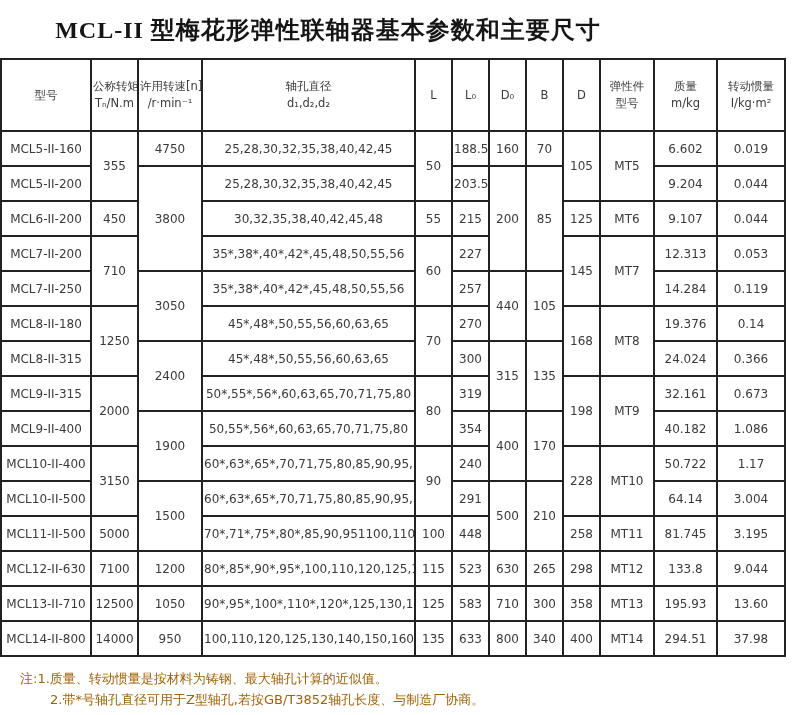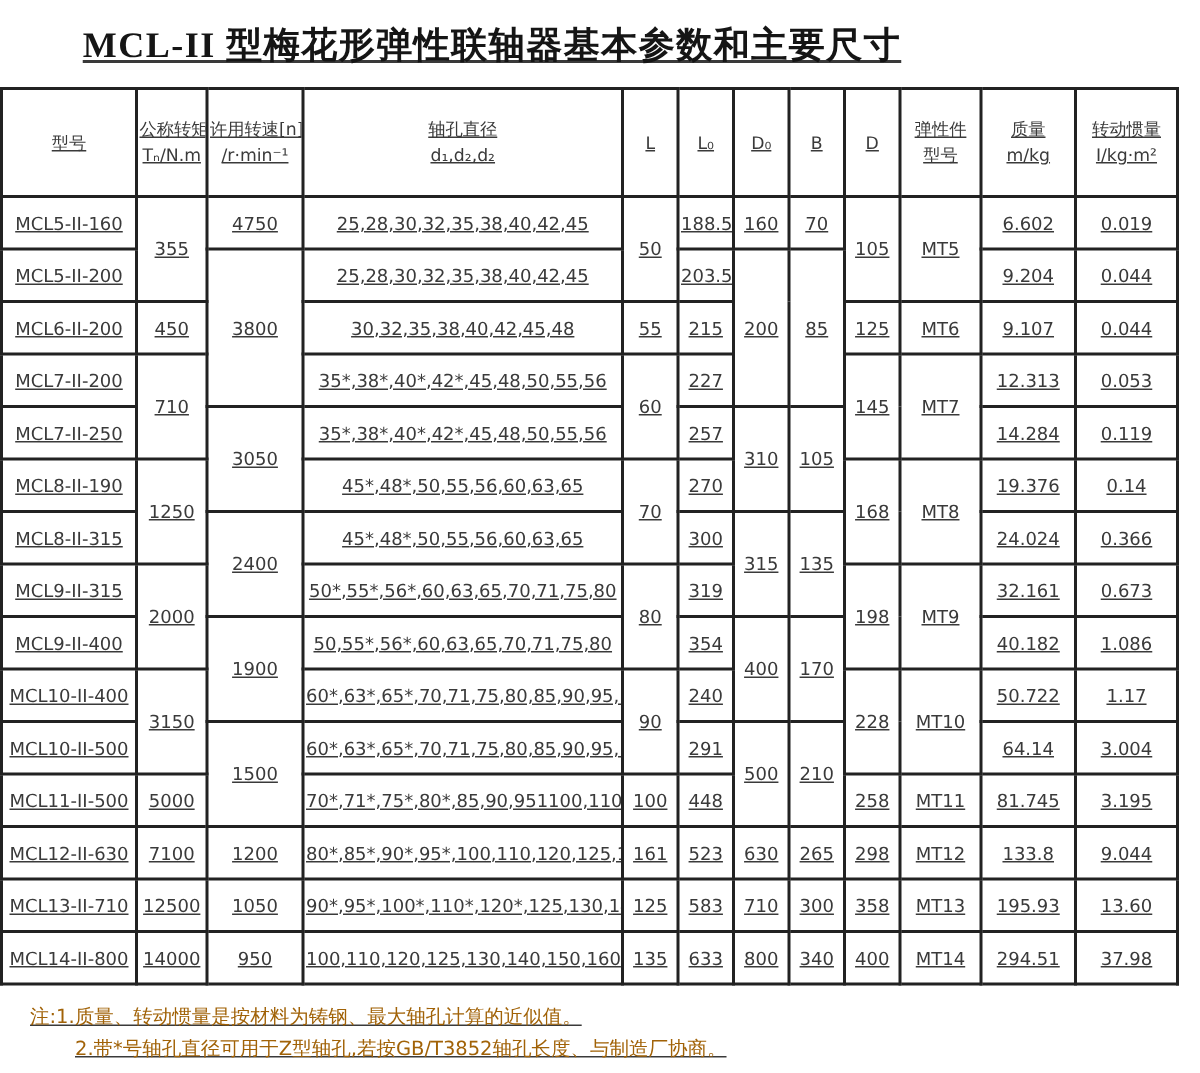--- a/index.html
+++ b/index.html
@@ -1,21 +1,21 @@
 <!DOCTYPE html>
 <html><head>
 <meta charset="utf-8">
 <style>
   html,body { margin:0; padding:0; }
   body {
     width:800px; height:715px; background:#ffffff;
     font-family:"DejaVu Sans","Liberation Sans",sans-serif;
     color:#3a3a3a; overflow:hidden;
   }
-  .page { width:656px; height:715px; position:relative;text-decoration:underline; }
+  .page { width:656px; height:715px; position:relative; }
   .title {
     text-align:center; margin:0; padding-top:14px; padding-bottom:12px;
     font-family:"Liberation Serif","DejaVu Serif",serif;
     font-weight:700; font-size:24px; color:#151515; letter-spacing:1px;
   }
   table.spec {
     border-collapse:collapse; table-layout:fixed;
     margin:0 auto; width:784px;
   }
   .spec th, .spec td {
@@ -146,27 +146,27 @@
           <td class="col-D" rowspan="2">145</td>
           <td class="col-elastomer" rowspan="2">MT7</td>
           <td class="col-mass">12.313</td>
           <td class="col-inertia">0.053</td>
         </tr>
         <tr>
           <td class="col-model">MCL7-II-250</td>
           <td class="col-speed" rowspan="2">3050</td>
           <td class="col-bores">35*,38*,40*,42*,45,48,50,55,56</td>
           <td class="col-L0">257</td>
-          <td class="col-D0" rowspan="2">310</td>
+          <td class="col-D0" rowspan="2">440</td>
           <td class="col-B" rowspan="2">105</td>
           <td class="col-mass">14.284</td>
           <td class="col-inertia">0.119</td>
         </tr>
         <tr>
-          <td class="col-model">MCL8-II-190</td>
+          <td class="col-model">MCL8-II-180</td>
           <td class="col-torque" rowspan="2">1250</td>
           <td class="col-bores">45*,48*,50,55,56,60,63,65</td>
           <td class="col-L" rowspan="2">70</td>
           <td class="col-L0">270</td>
           <td class="col-D" rowspan="2">168</td>
           <td class="col-elastomer" rowspan="2">MT8</td>
           <td class="col-mass">19.376</td>
           <td class="col-inertia">0.14</td>
         </tr>
         <tr>
@@ -230,21 +230,21 @@
           <td class="col-D">258</td>
           <td class="col-elastomer">MT11</td>
           <td class="col-mass">81.745</td>
           <td class="col-inertia">3.195</td>
         </tr>
         <tr>
           <td class="col-model">MCL12-II-630</td>
           <td class="col-torque">7100</td>
           <td class="col-speed">1200</td>
           <td class="col-bores">80*,85*,90*,95*,100,110,120,125,130</td>
-          <td class="col-L">161</td>
+          <td class="col-L">115</td>
           <td class="col-L0">523</td>
           <td class="col-D0">630</td>
           <td class="col-B">265</td>
           <td class="col-D">298</td>
           <td class="col-elastomer">MT12</td>
           <td class="col-mass">133.8</td>
           <td class="col-inertia">9.044</td>
         </tr>
         <tr>
           <td class="col-model">MCL13-II-710</td>

